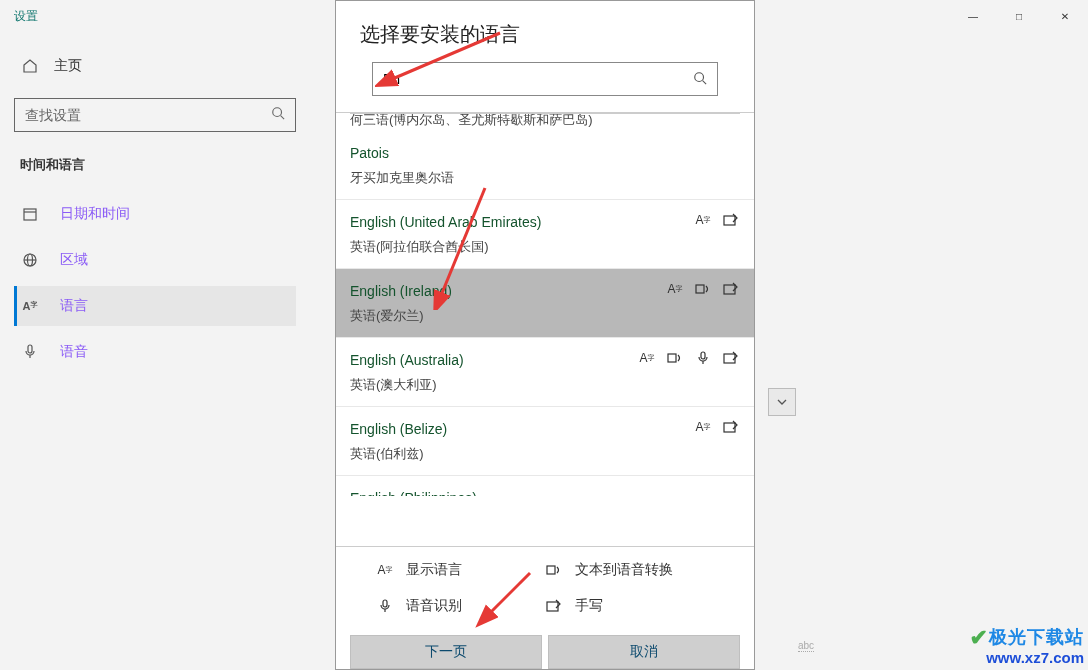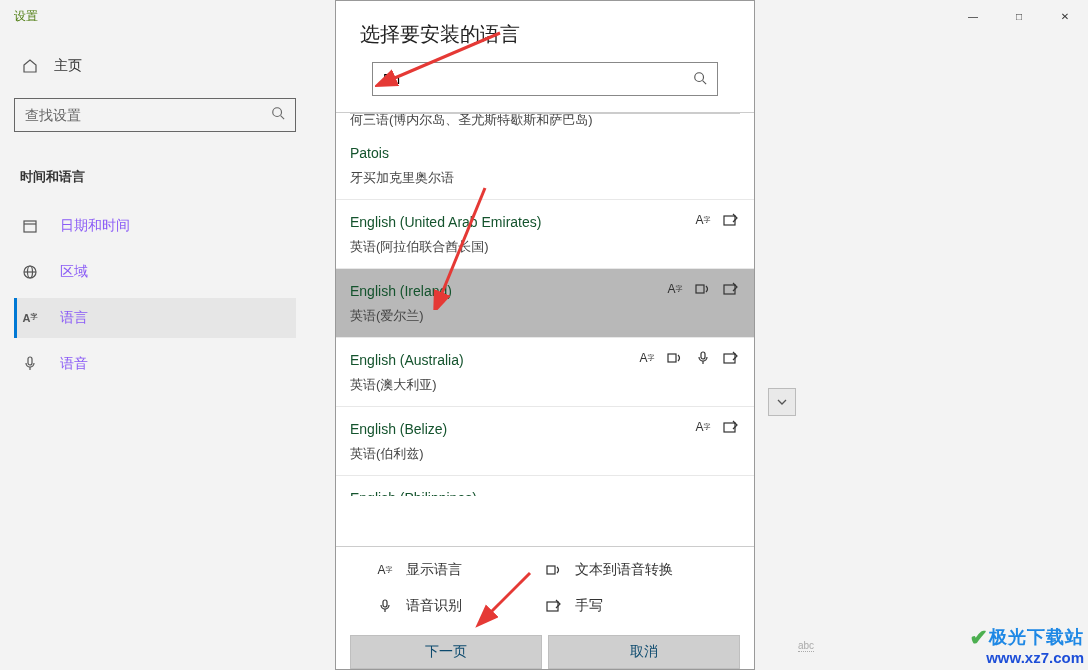--- a/index.html
+++ b/index.html
@@ -1,28 +1,28 @@
 <!DOCTYPE html>
 <html><head>
 <meta charset="utf-8">
 <style>
 * { margin: 0; padding: 0; box-sizing: border-box; font-family: "Microsoft YaHei", "Segoe UI", sans-serif; }
 body { width: 1088px; height: 670px; background: #f3f3f3; position: relative; overflow: hidden; }
 
 
-.titlebar { height: 32px; display: flex; align-items: center; padding-left: 14px; font-size: 12px; color: #4d7c0f; }
+.titlebar { height: 32px; display: flex; align-items: center; padding-left: 14px; font-size: 12px; color: #0f766e; }
 .win-controls { position: absolute; top: 0; right: 0; display: flex; }
 .win-btn { width: 46px; height: 32px; display: flex; align-items: center; justify-content: center; font-size: 10px; color: #333; }
 
 
 .sidebar { position: absolute; left: 0; top: 48px; width: 310px; padding: 0 14px; }
 .home-row { display: flex; align-items: center; height: 36px; padding-left: 6px; margin-bottom: 14px; }
 .home-row .ico { width: 20px; display: flex; justify-content: center; }
 .home-row .txt { margin-left: 14px; font-size: 14px; color: #333; }
-.search-box { border: 1px solid #666; height: 34px; display: flex; align-items: center; padding: 0 10px; margin-bottom: 36px; background: #fff0; }
+.search-box { border: 1px solid #666; height: 34px; display: flex; align-items: center; padding: 0 10px; margin-bottom: 24px; background: #fff0; }
 .search-box input { border: none; background: transparent; outline: none; font-size: 14px; flex: 1; color: #666; }
 .search-box input::placeholder { color: #666; }
 .section-heading { font-size: 13px; font-weight: 600; color: #333; padding-left: 6px; margin-bottom: 20px; }
 .nav-item { display: flex; align-items: center; height: 40px; padding-left: 6px; margin-bottom: 6px; }
 .nav-item .ico { width: 20px; display: flex; justify-content: center; color: #555; }
 .nav-item .txt { margin-left: 20px; font-size: 14px; color: #8b5cf6; }
 .nav-item.active { background: rgba(0,0,0,0.05); border-left: 3px solid #0078d4; padding-left: 3px; }
 
 
 .modal { position: absolute; left: 335px; top: 0; width: 420px; height: 670px; background: #fff; border: 1px solid #999; display: flex; flex-direction: column; }

